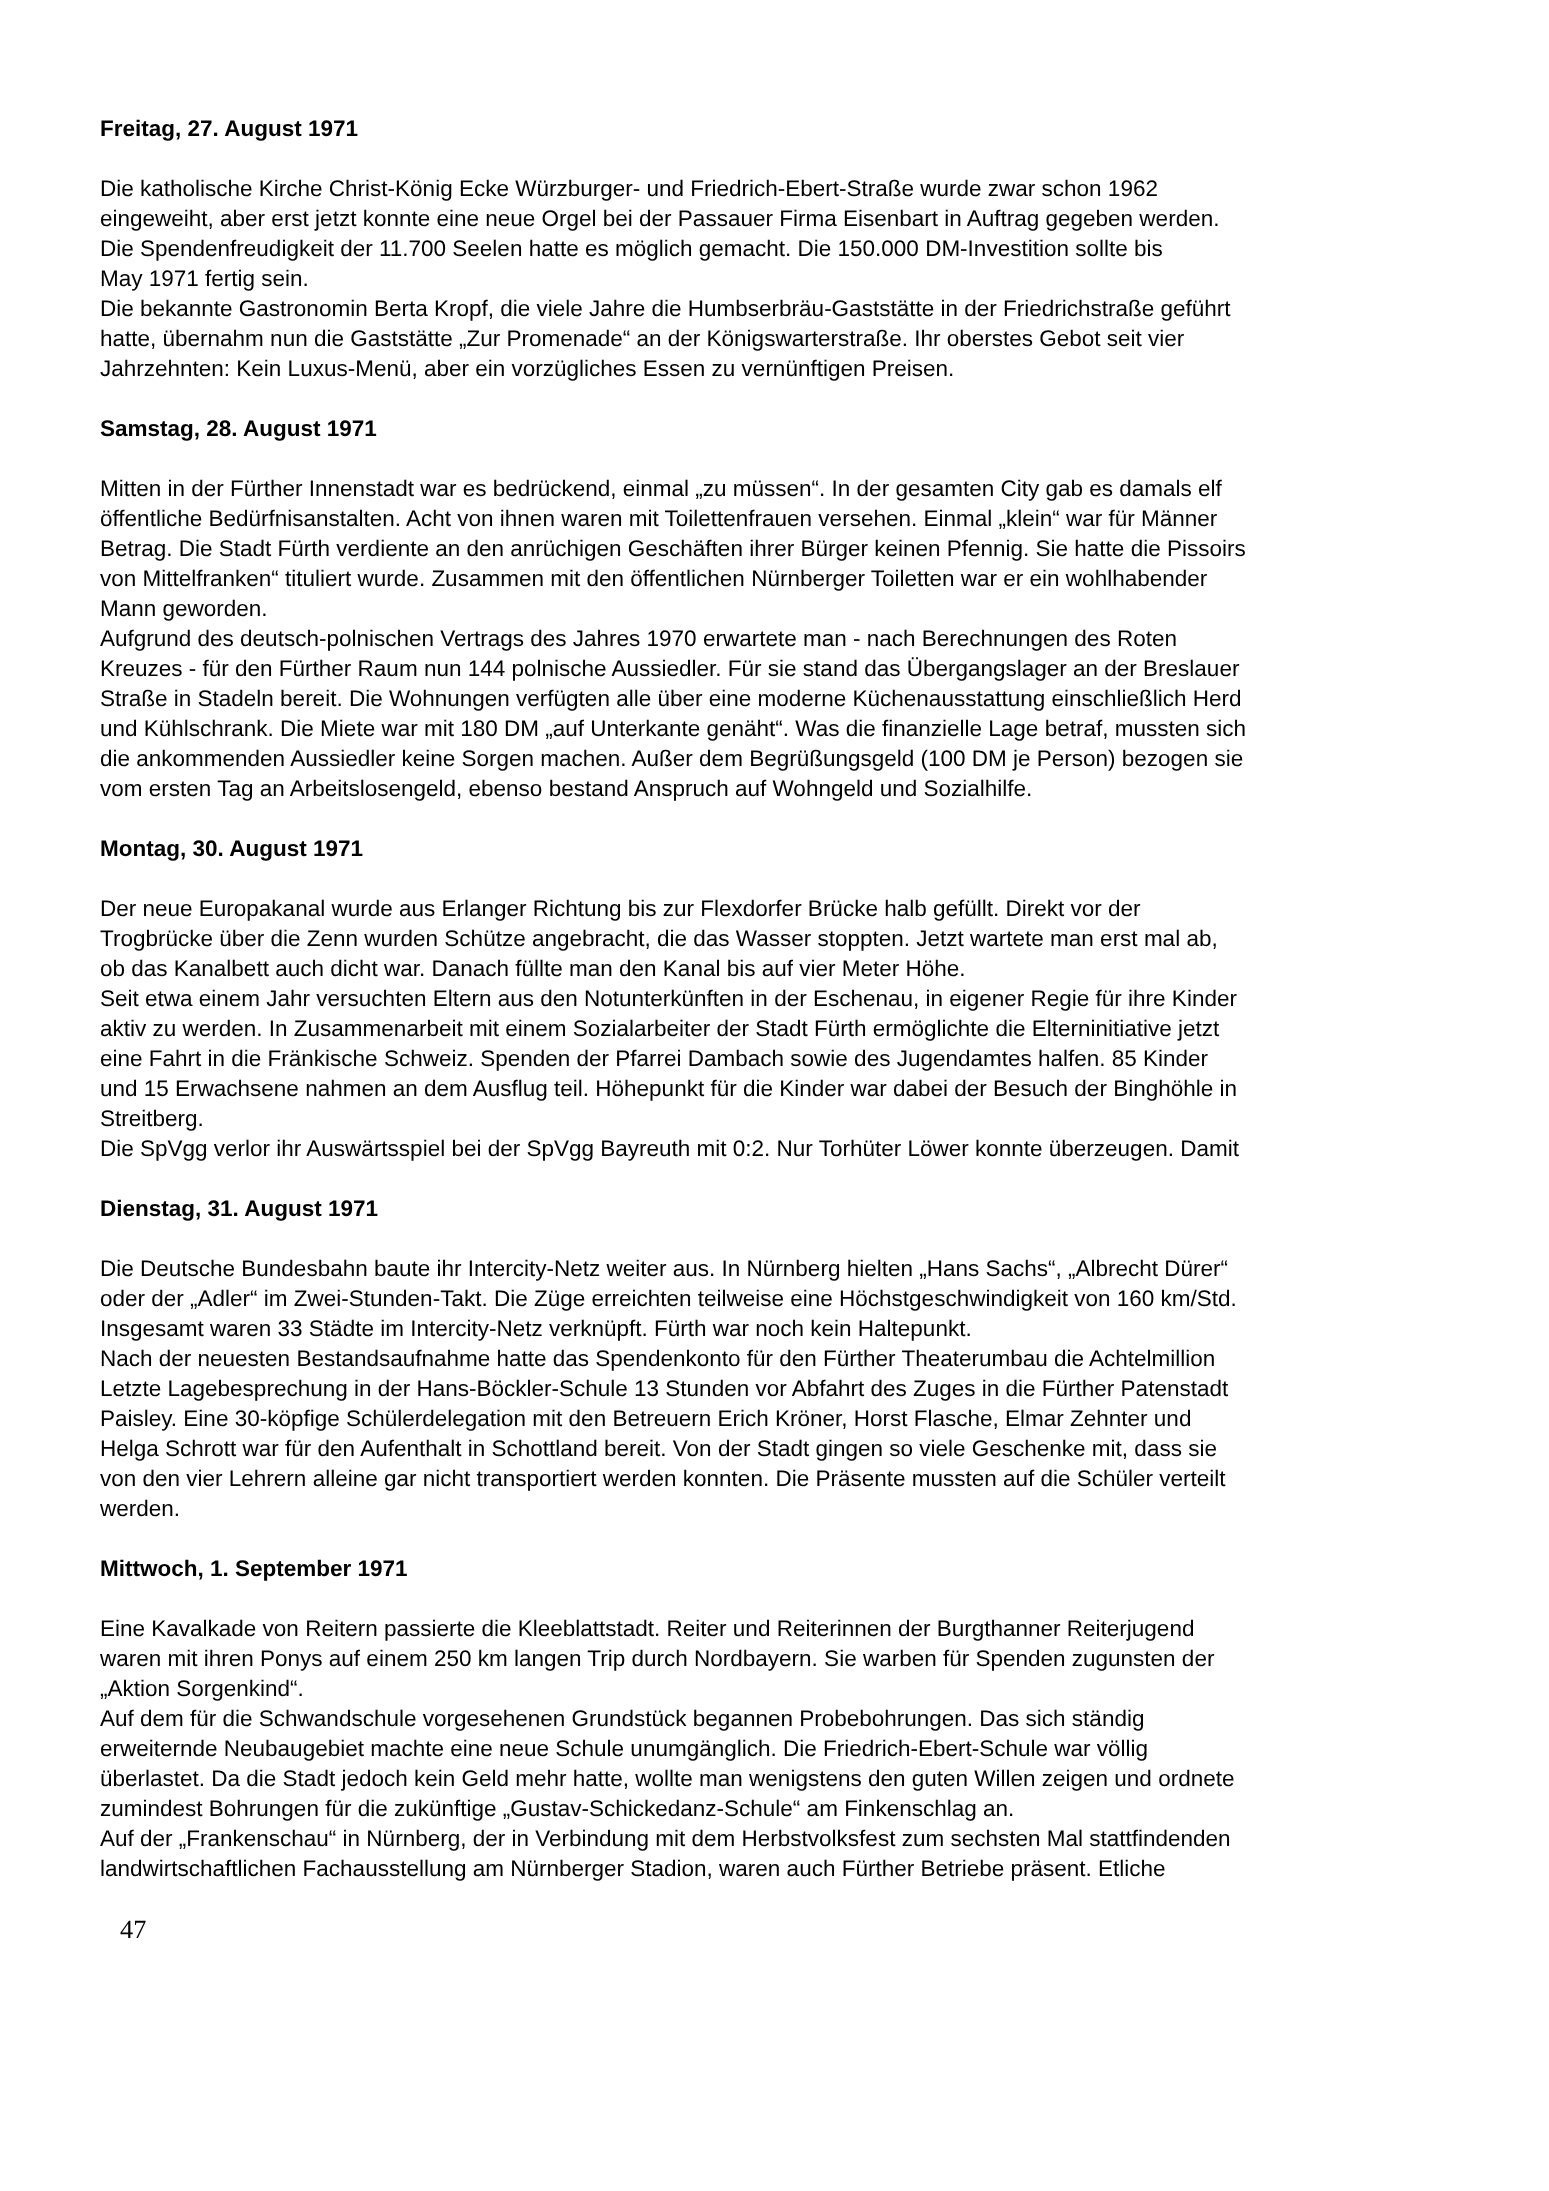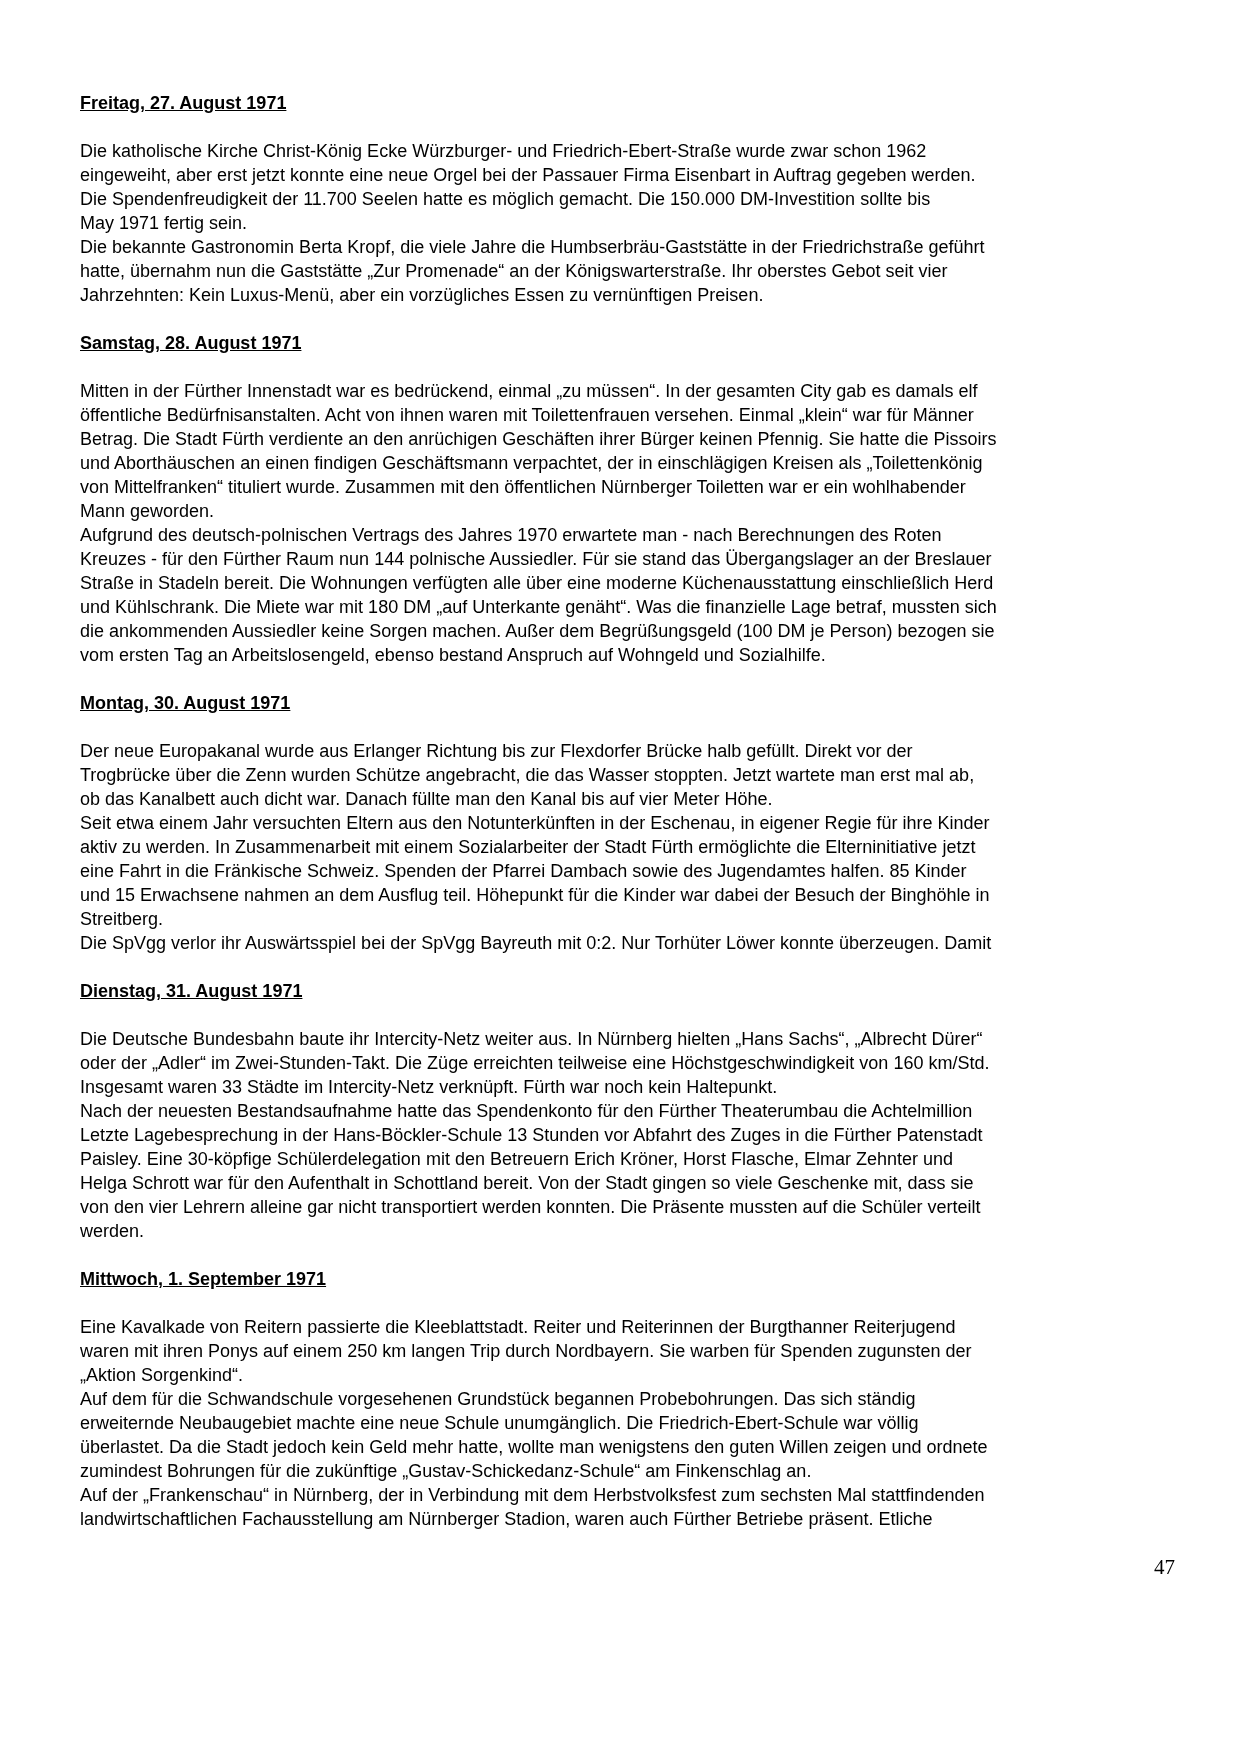--- a/index.html
+++ b/index.html
@@ -29,37 +29,36 @@
     margin: 0;
     padding: 0;
   }
   h2.section-heading {
     font-size: 18px;
     line-height: 24px;
     font-weight: bold;
     margin: 0 0 24px 0;
     padding: 0;
     white-space: nowrap;
-    text-decoration: underline;
   }
   p.paragraph {
     margin: 0 0 24px 0;
     padding: 0;
   }
   span.text-line {
     display: block;
     white-space: nowrap;
     height: 24px;
   }
   .page-number {
-    text-align: right;
+    text-align: left;
     font-family: "Liberation Serif", serif;
     font-size: 21px;
     line-height: 24px;
-    margin: 4px;
+    margin: 16px;
   }
 </style>
 </head>
 <body>
 
 <div class="page">
   <div class="content">
     <main id="doc-sections">
         <section class="chronicle-section">
           <h2 class="section-heading">Freitag, 27. August 1971</h2>
@@ -72,21 +71,20 @@
             <span class="text-line">hatte, übernahm nun die Gaststätte „Zur Promenade“ an der Königswarterstraße. Ihr oberstes Gebot seit vier</span>
             <span class="text-line">Jahrzehnten: Kein Luxus-Menü, aber ein vorzügliches Essen zu vernünftigen Preisen.</span>
           </p>
         </section>
         <section class="chronicle-section">
           <h2 class="section-heading">Samstag, 28. August 1971</h2>
           <p class="paragraph">
             <span class="text-line">Mitten in der Fürther Innenstadt war es bedrückend, einmal „zu müssen“. In der gesamten City gab es damals elf</span>
             <span class="text-line">öffentliche Bedürfnisanstalten. Acht von ihnen waren mit Toilettenfrauen versehen. Einmal „klein“ war für Männer</span>
             <span class="text-line">Betrag. Die Stadt Fürth verdiente an den anrüchigen Geschäften ihrer Bürger keinen Pfennig. Sie hatte die Pissoirs</span>
-            <span class="text-line">und Aborthäuschen an einen findigen Geschäftsmann verpachtet, der in einschlägigen Kreisen als „Toilettenkönig</span>
             <span class="text-line">von Mittelfranken“ tituliert wurde. Zusammen mit den öffentlichen Nürnberger Toiletten war er ein wohlhabender</span>
             <span class="text-line">Mann geworden.</span>
             <span class="text-line">Aufgrund des deutsch-polnischen Vertrags des Jahres 1970 erwartete man - nach Berechnungen des Roten</span>
             <span class="text-line">Kreuzes - für den Fürther Raum nun 144 polnische Aussiedler. Für sie stand das Übergangslager an der Breslauer</span>
             <span class="text-line">Straße in Stadeln bereit. Die Wohnungen verfügten alle über eine moderne Küchenausstattung einschließlich Herd</span>
             <span class="text-line">und Kühlschrank. Die Miete war mit 180 DM „auf Unterkante genäht“. Was die finanzielle Lage betraf, mussten sich</span>
             <span class="text-line">die ankommenden Aussiedler keine Sorgen machen. Außer dem Begrüßungsgeld (100 DM je Person) bezogen sie</span>
             <span class="text-line">vom ersten Tag an Arbeitslosengeld, ebenso bestand Anspruch auf Wohngeld und Sozialhilfe.</span>
           </p>
         </section>

